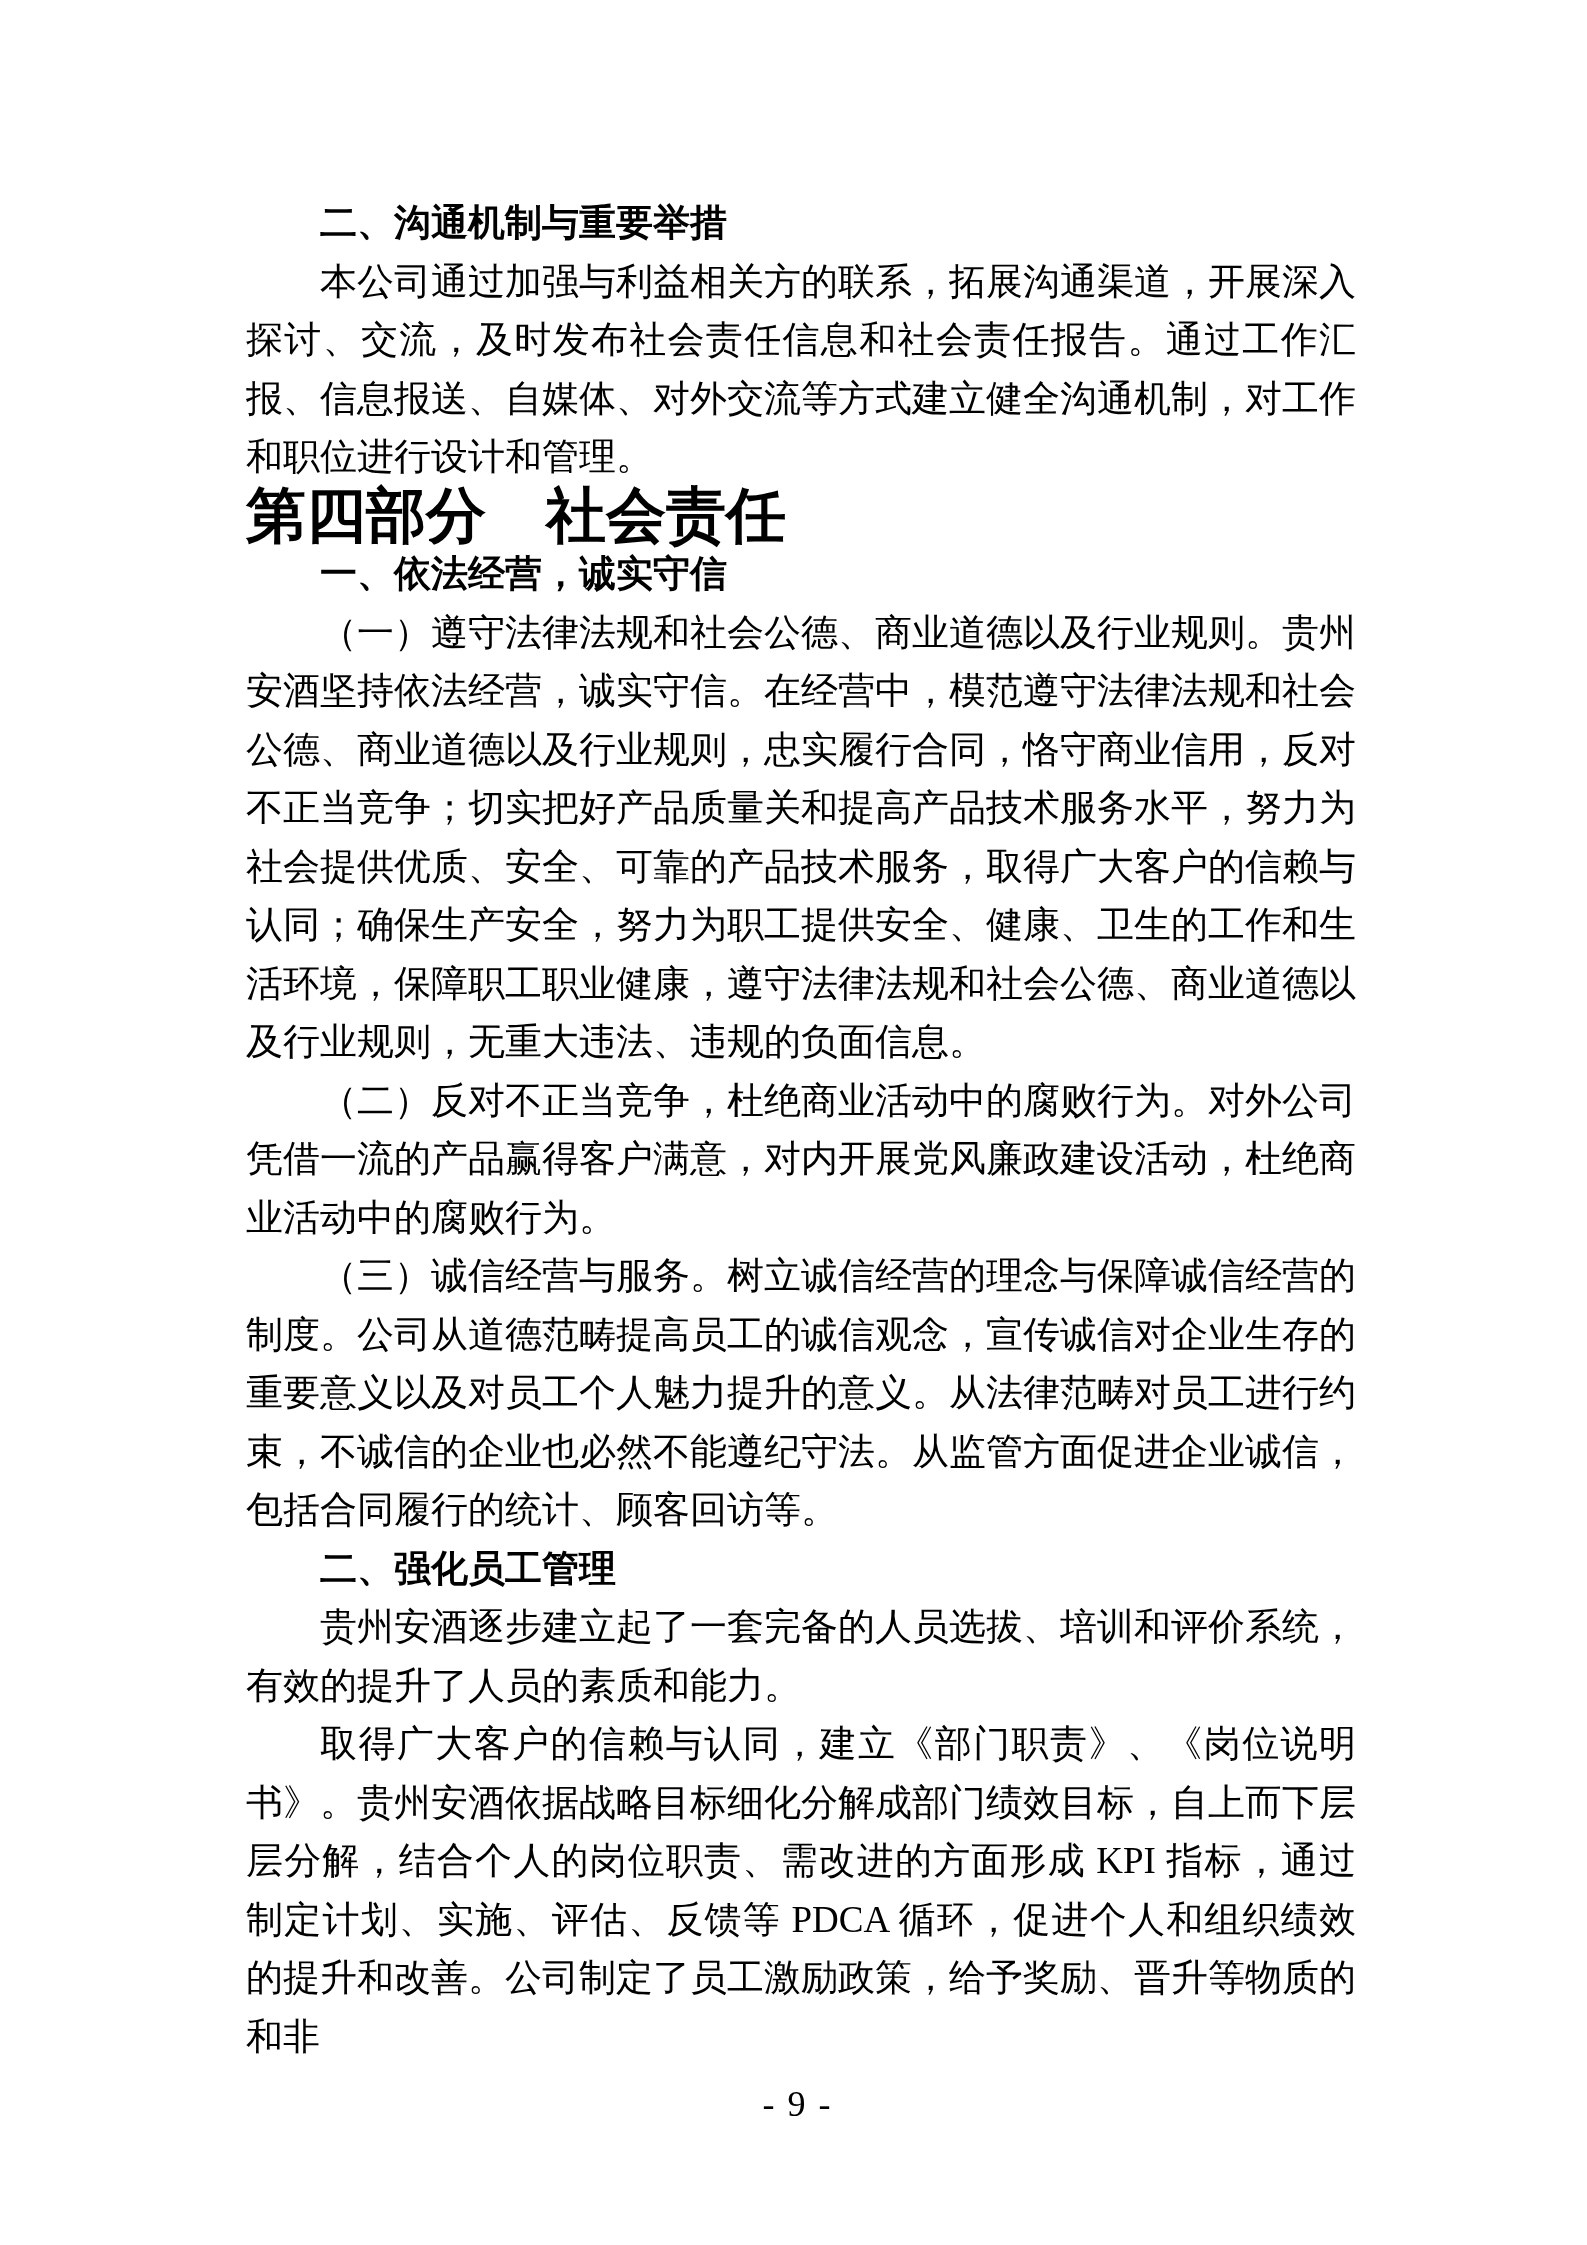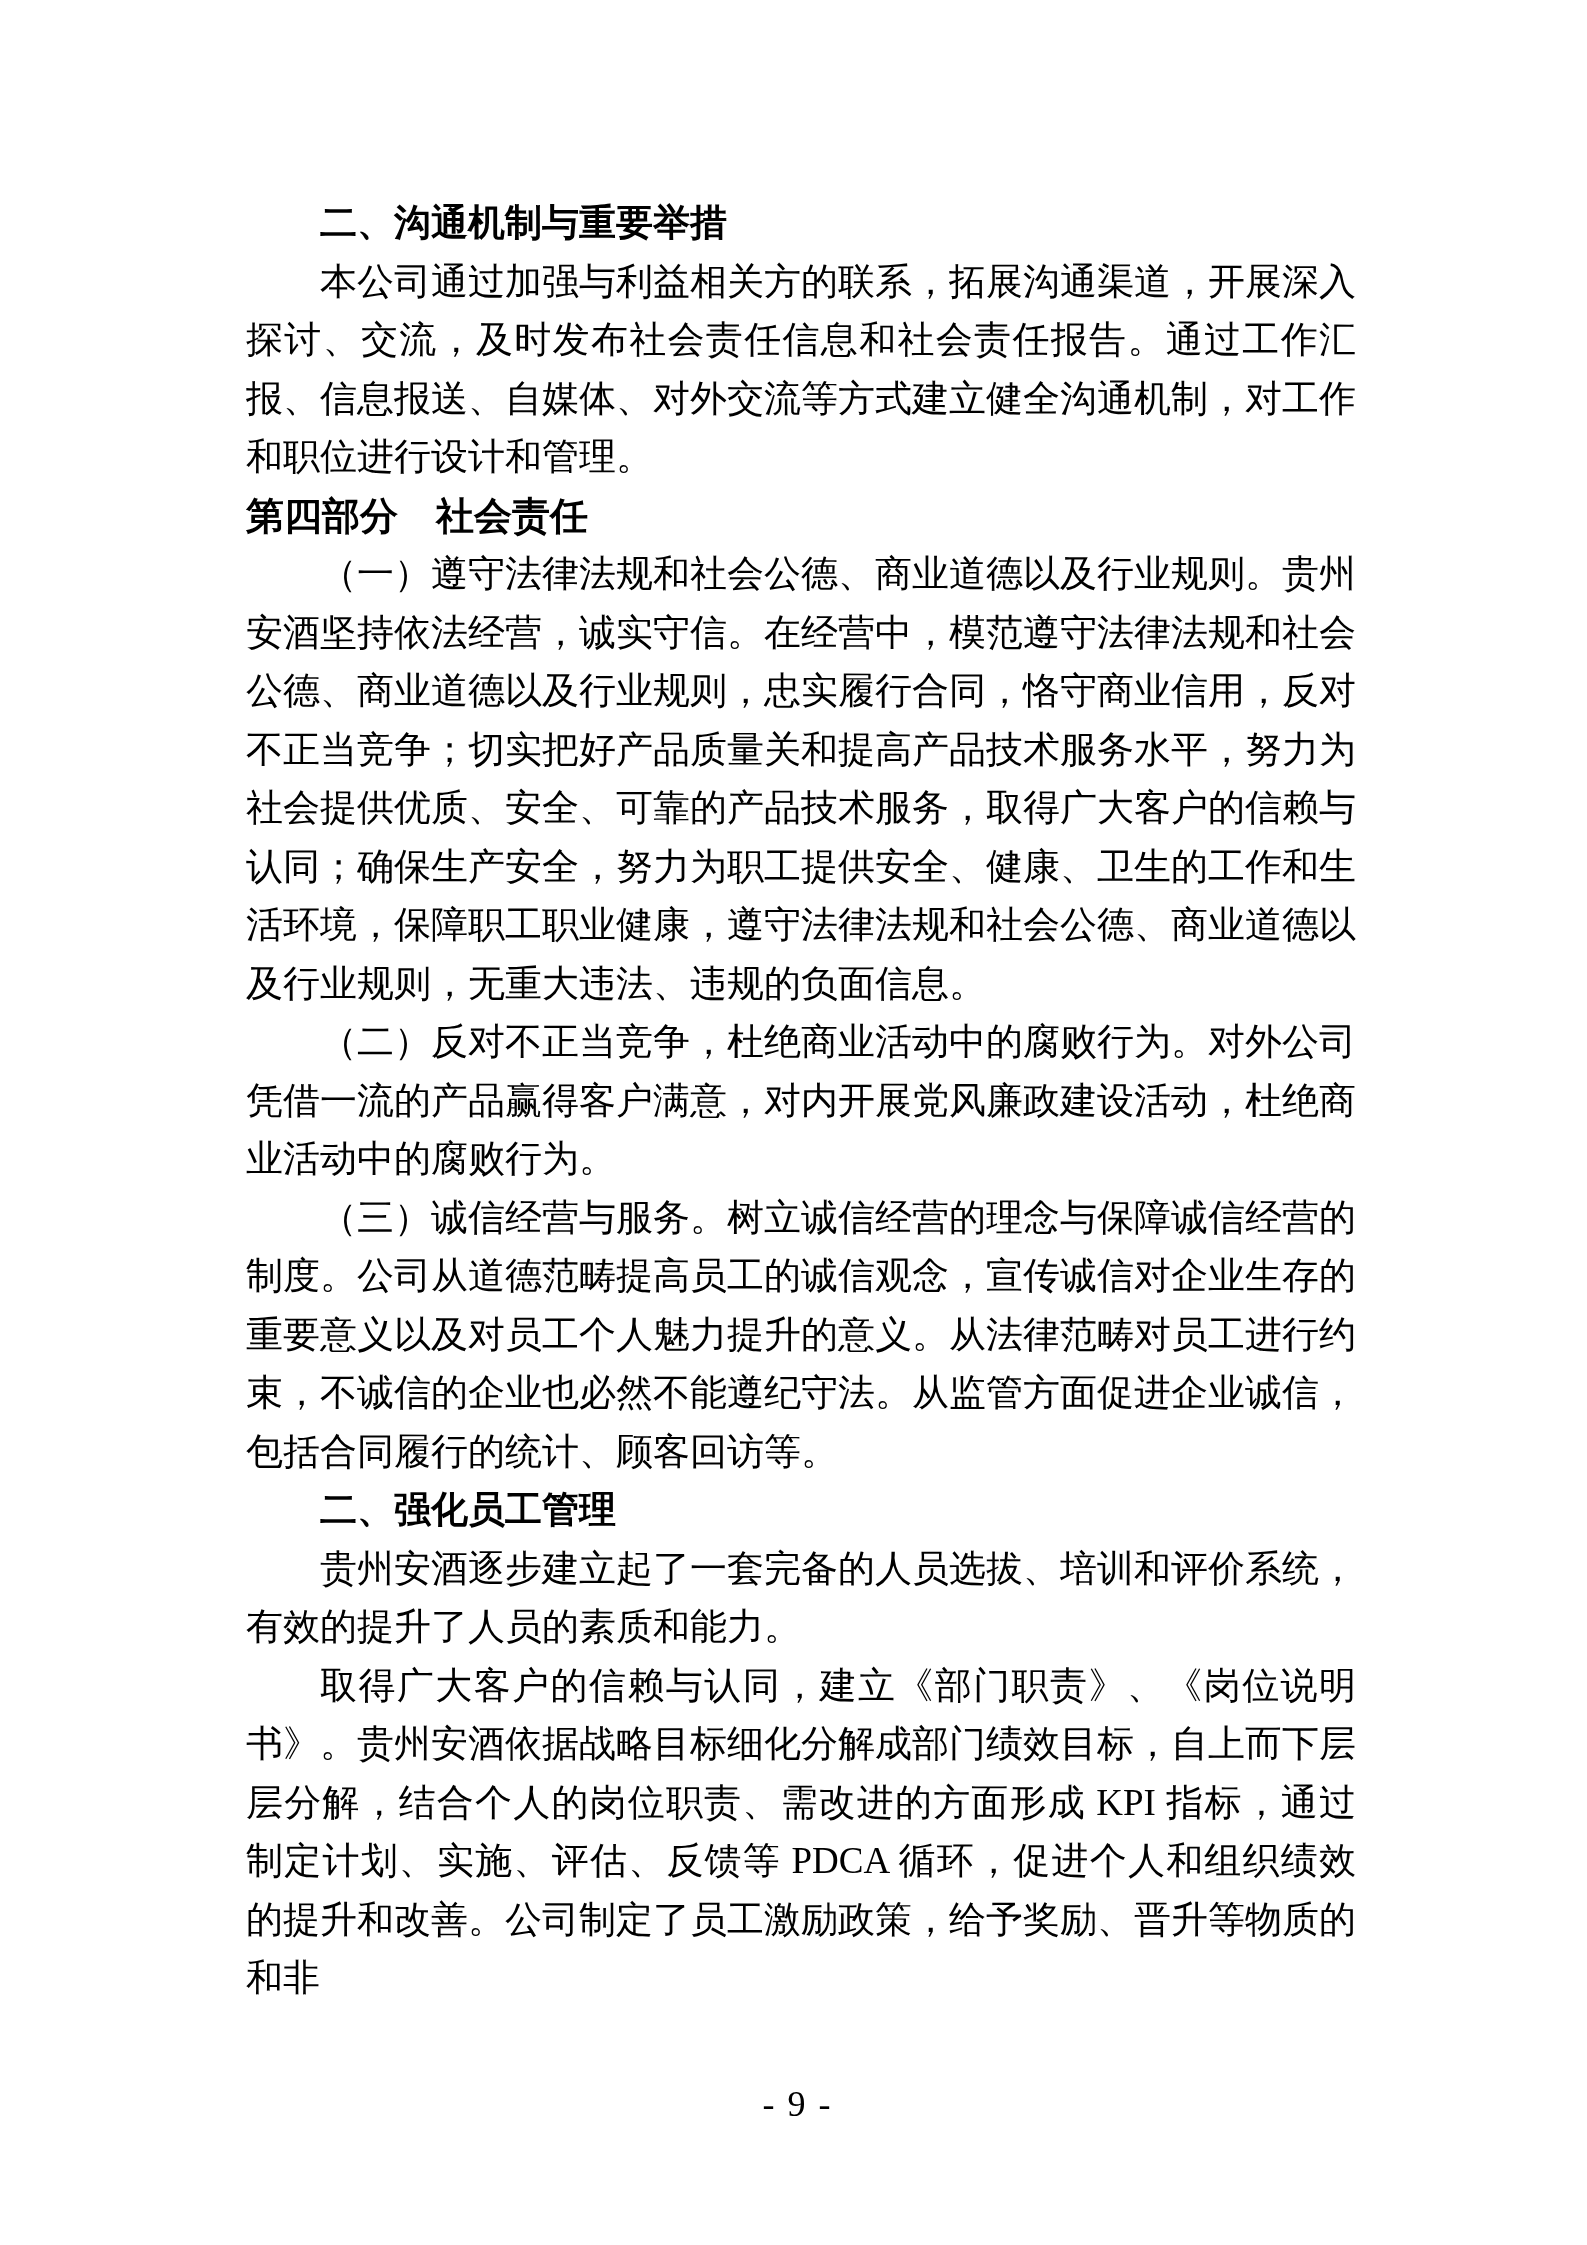--- a/index.html
+++ b/index.html
@@ -33,21 +33,21 @@
     padding: 0;
     font-size: 37px;
     line-height: 58.5px;
     text-align: justify;
     text-indent: 2em;
     word-break: normal;
   }
   p.h1 {
     font-family: "Liberation Sans", "DejaVu Sans", sans-serif;
     font-weight: 700;
-    font-size: 38px;
+    font-size: 60px;
     text-indent: 0;
     text-align: left;
   }
   p.h2 {
     font-family: "Liberation Sans", "DejaVu Sans", sans-serif;
     font-weight: 700;
     text-align: left;
   }
   .footer {
     position: absolute;
@@ -61,20 +61,21 @@
   }
 </style>
 </head>
 <body>
 
 <div class="page">
   <div class="content">
     <p class="h2">二、沟通机制与重要举措</p>
     <p class="para">本公司通过加强与利益相关方的联系，拓展沟通渠道，开展深入探讨、交流，及时发布社会责任信息和社会责任报告。通过工作汇报、信息报送、自媒体、对外交流等方式建立健全沟通机制，对工作和职位进行设计和管理。</p>
     <p class="h1">第四部分　社会责任</p>
+    <p class="h2">一、依法经营，诚实守信</p>
     <p class="para">（一）遵守法律法规和社会公德、商业道德以及行业规则。贵州安酒坚持依法经营，诚实守信。在经营中，模范遵守法律法规和社会公德、商业道德以及行业规则，忠实履行合同，恪守商业信用，反对不正当竞争；切实把好产品质量关和提高产品技术服务水平，努力为社会提供优质、安全、可靠的产品技术服务，取得广大客户的信赖与认同；确保生产安全，努力为职工提供安全、健康、卫生的工作和生活环境，保障职工职业健康，遵守法律法规和社会公德、商业道德以及行业规则，无重大违法、违规的负面信息。</p>
     <p class="para">（二）反对不正当竞争，杜绝商业活动中的腐败行为。对外公司凭借一流的产品赢得客户满意，对内开展党风廉政建设活动，杜绝商业活动中的腐败行为。</p>
     <p class="para">（三）诚信经营与服务。树立诚信经营的理念与保障诚信经营的制度。公司从道德范畴提高员工的诚信观念，宣传诚信对企业生存的重要意义以及对员工个人魅力提升的意义。从法律范畴对员工进行约束，不诚信的企业也必然不能遵纪守法。从监管方面促进企业诚信，包括合同履行的统计、顾客回访等。</p>
     <p class="h2">二、强化员工管理</p>
     <p class="para">贵州安酒逐步建立起了一套完备的人员选拔、培训和评价系统，有效的提升了人员的素质和能力。</p>
     <p class="para">取得广大客户的信赖与认同，建立《部门职责》、《岗位说明书》。贵州安酒依据战略目标细化分解成部门绩效目标，自上而下层层分解，结合个人的岗位职责、需改进的方面形成 KPI 指标，通过制定计划、实施、评估、反馈等 PDCA 循环，促进个人和组织绩效的提升和改善。公司制定了员工激励政策，给予奖励、晋升等物质的和非</p>
   </div>
 
   <div class="footer">- 9 -</div>
 </div>

